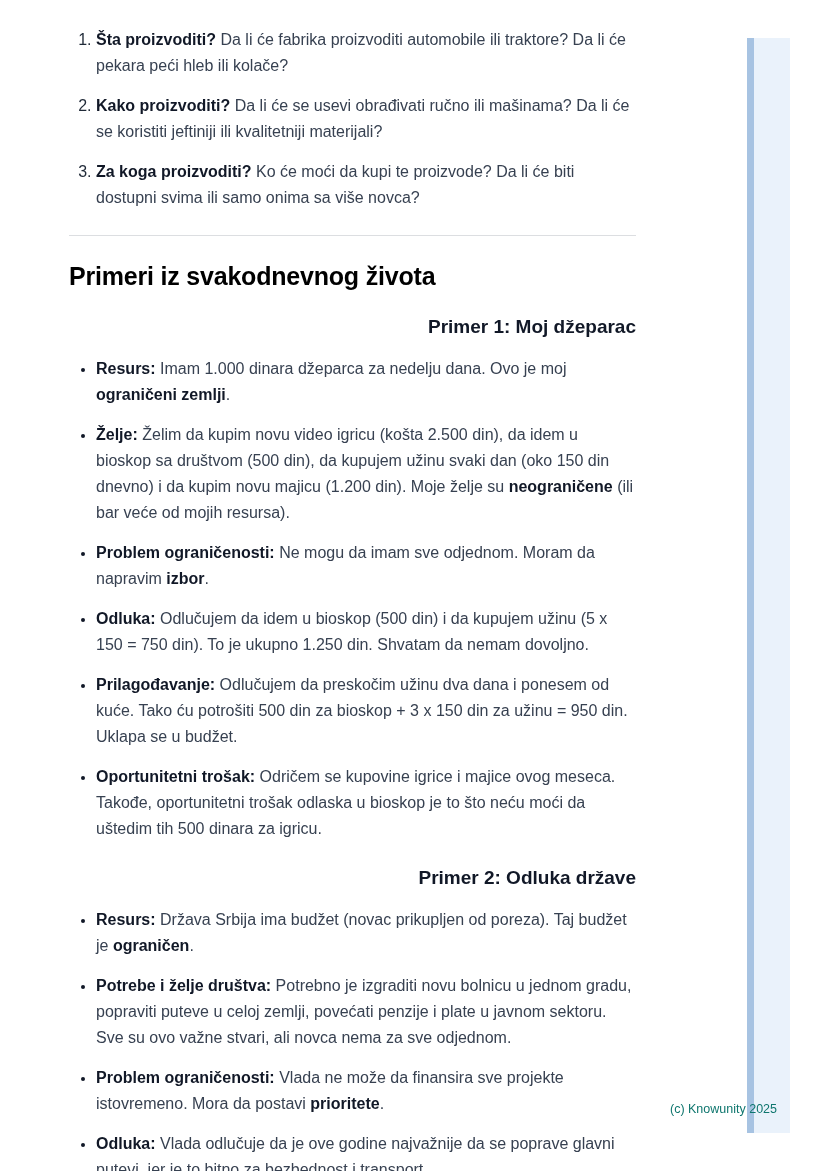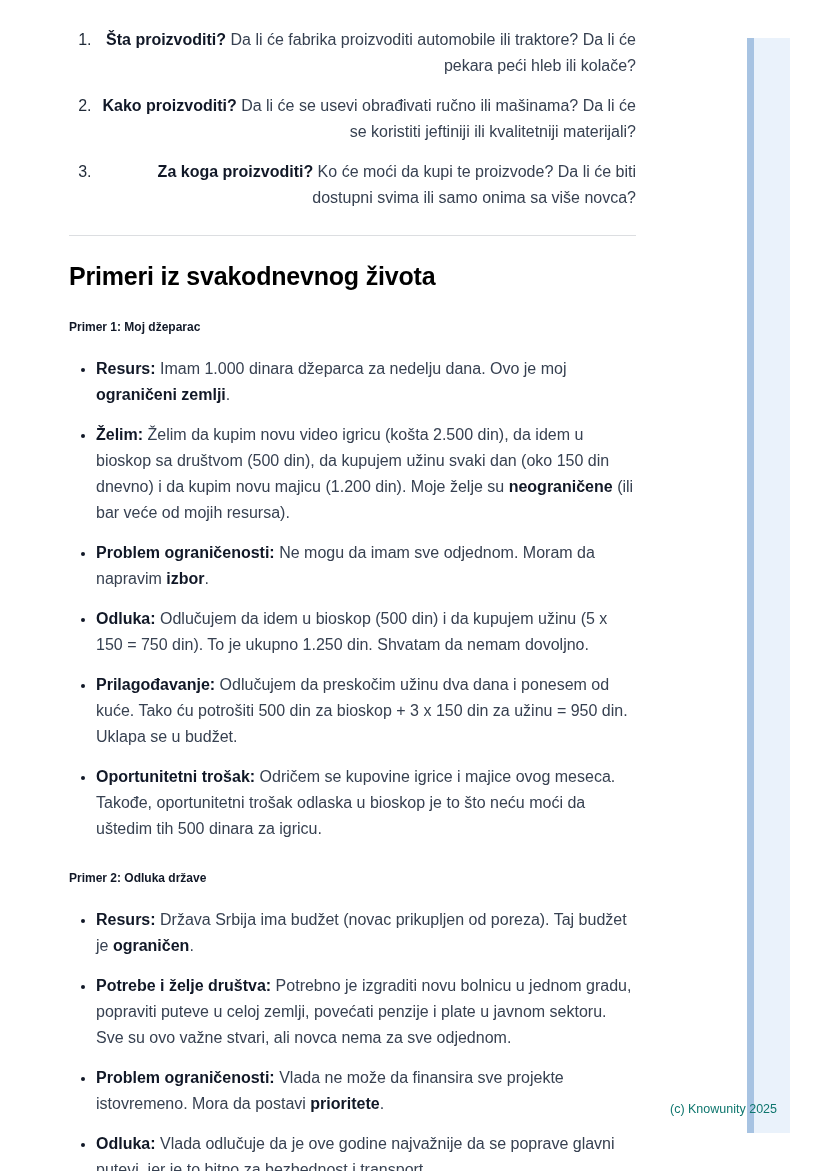--- a/index.html
+++ b/index.html
@@ -19,43 +19,44 @@
     top: 27px;
     width: 567px;
     font-size: 16px;
     line-height: 26px;
   }
   ol.numbered {
     margin: 0;
     padding-left: 27px;
     color: #374151;
   }
-  ol.numbered li { margin-bottom: 14px; text-align: right; }
+  ol.numbered li { margin-bottom: 14px; }
   ol.numbered li::marker { color: #1f2937; }
   strong { color: #111827; font-weight: 700; }
   .divider {
     border: none;
     border-top: 1px solid #dcdee1;
     margin: 24px 0 0 0;
     width: 567px;
   }
   h2.section-title {
     color: #000000;
     font-size: 25px;
     line-height: 30px;
     font-weight: 700;
     margin: 25px 0 0 0;
     letter-spacing: -0.2px;
   }
   h3.example-heading {
     color: #111827;
-    font-size: 12px;
+    font-size: 19px;
     line-height: 22px;
     font-weight: 700;
     margin: 25px 0 0 0;
+    text-align: right;
   }
   ul.bullets {
     margin: 18px 0 0 0;
     padding-left: 27px;
   }
   ul.bullets li { margin-bottom: 14px; }
   ul.bullets li::marker { color: #111827; font-size: 14px; }
   .page-edge-strip {
     position: absolute;
     top: 38px;
@@ -92,21 +93,21 @@
     </ol>
 
   <hr class="divider">
 
   <h2 class="section-title">Primeri iz svakodnevnog života</h2>
 
   <h3 class="example-heading">Primer 1: Moj džeparac</h3>
 
   <ul class="bullets">
       <li><strong>Resurs:</strong><span> Imam 1.000 dinara džeparca za nedelju dana. Ovo je moj </span><strong>ograničeni zemlji</strong><span>.</span></li>
-      <li><strong>Želim:</strong><span> Želim da kupim novu video igricu (košta 2.500 din), da idem u bioskop sa društvom (500 din), da kupujem užinu svaki dan (oko 150 din dnevno) i da kupim novu majicu (1.200 din). Moje želje su </span><strong>neograničene</strong><span> (ili bar veće od mojih resursa).</span></li>
+      <li><strong>Želje:</strong><span> Želim da kupim novu video igricu (košta 2.500 din), da idem u bioskop sa društvom (500 din), da kupujem užinu svaki dan (oko 150 din dnevno) i da kupim novu majicu (1.200 din). Moje želje su </span><strong>neograničene</strong><span> (ili bar veće od mojih resursa).</span></li>
       <li><strong>Problem ograničenosti:</strong><span> Ne mogu da imam sve odjednom. Moram da napravim </span><strong>izbor</strong><span>.</span></li>
       <li><strong>Odluka:</strong><span> Odlučujem da idem u bioskop (500 din) i da kupujem užinu (5 x 150 = 750 din). To je ukupno 1.250 din. Shvatam da nemam dovoljno.</span></li>
       <li><strong>Prilagođavanje:</strong><span> Odlučujem da preskočim užinu dva dana i ponesem od kuće. Tako ću potrošiti 500 din za bioskop + 3 x 150 din za užinu = 950 din. Uklapa se u budžet.</span></li>
       <li><strong>Oportunitetni trošak:</strong><span> Odričem se kupovine igrice i majice ovog meseca. Takođe, oportunitetni trošak odlaska u bioskop je to što neću moći da uštedim tih 500 dinara za igricu.</span></li>
     </ul>
 
   <h3 class="example-heading">Primer 2: Odluka države</h3>
 
   <ul class="bullets">
       <li><strong>Resurs:</strong><span> Država Srbija ima budžet (novac prikupljen od poreza). Taj budžet je </span><strong>ograničen</strong><span>.</span></li>

